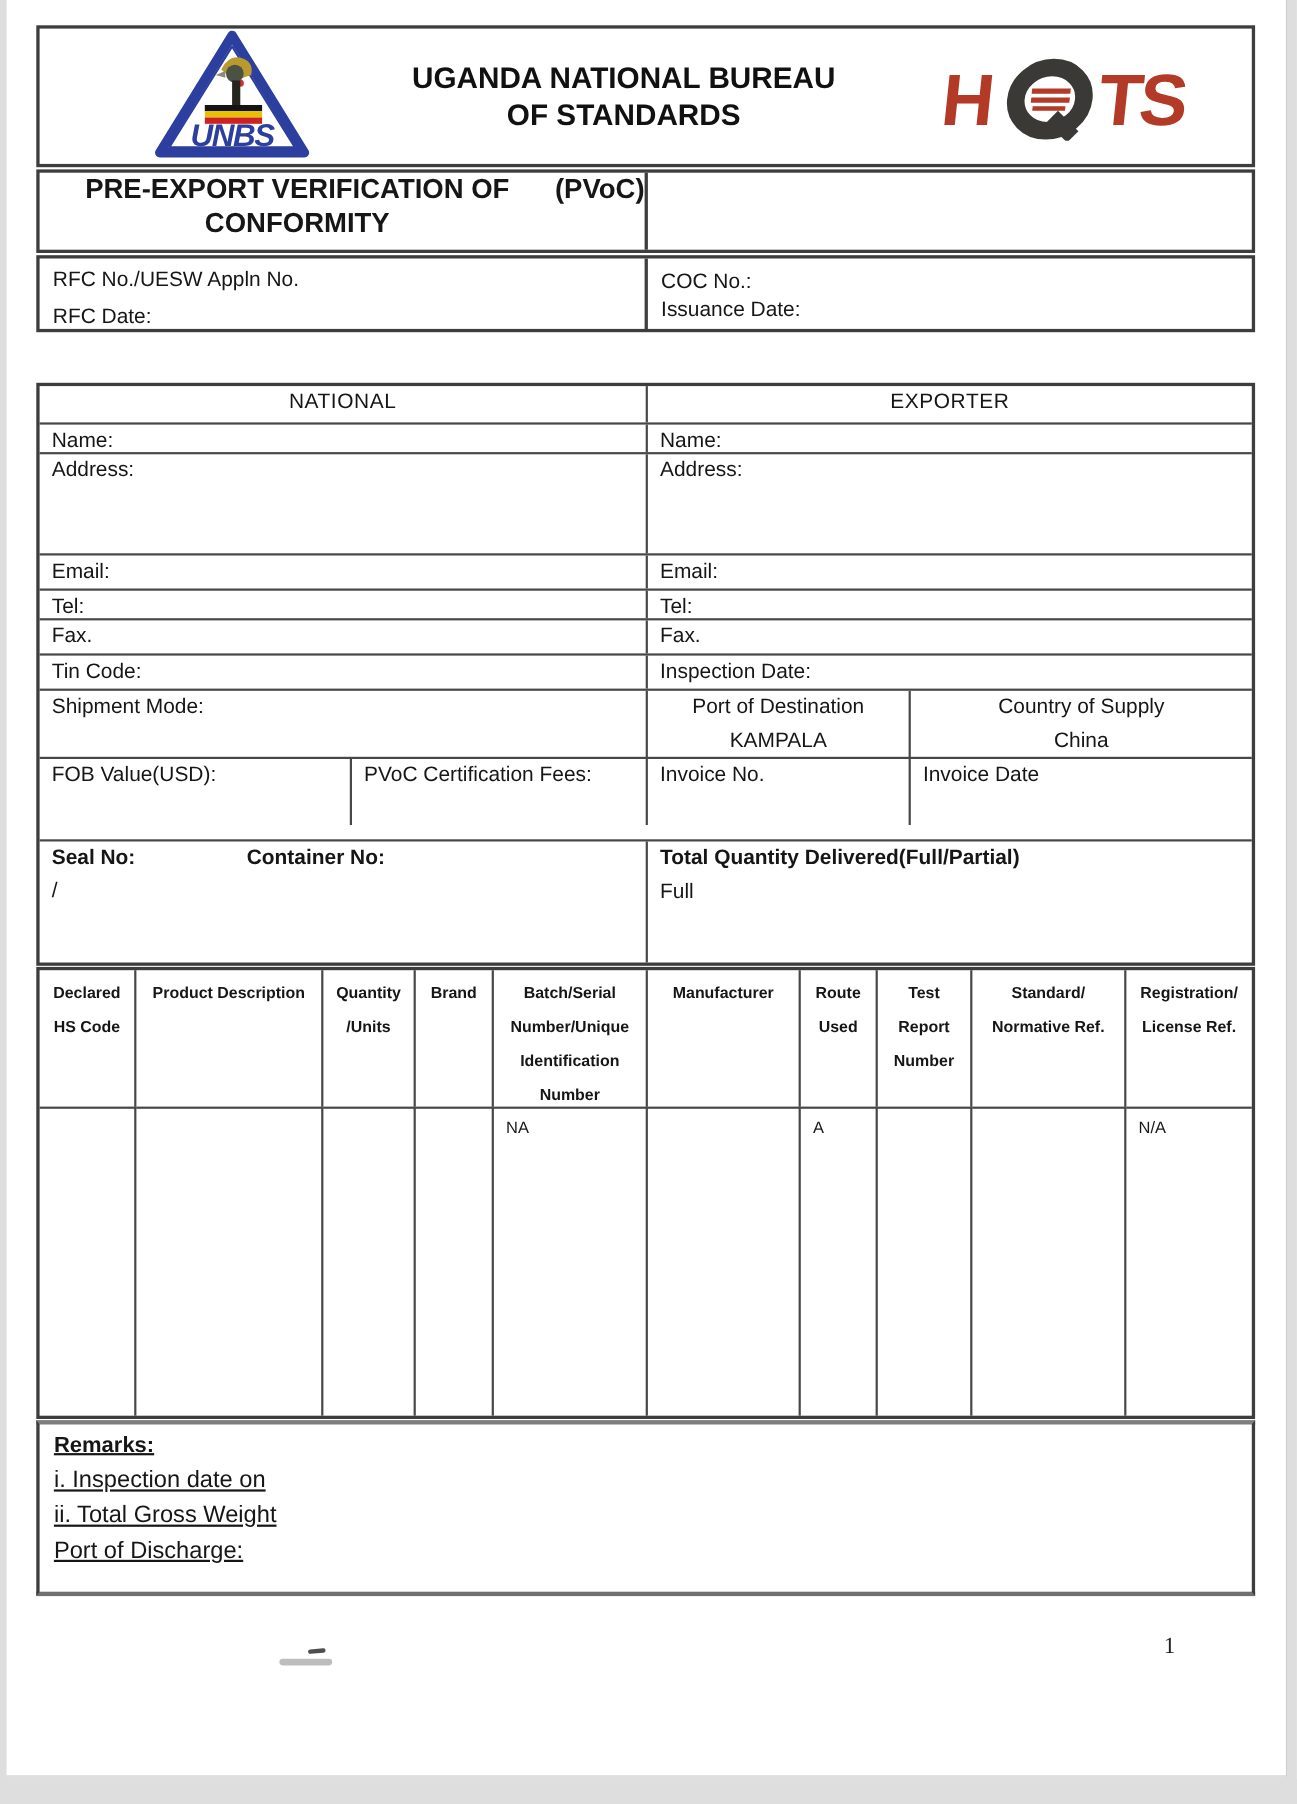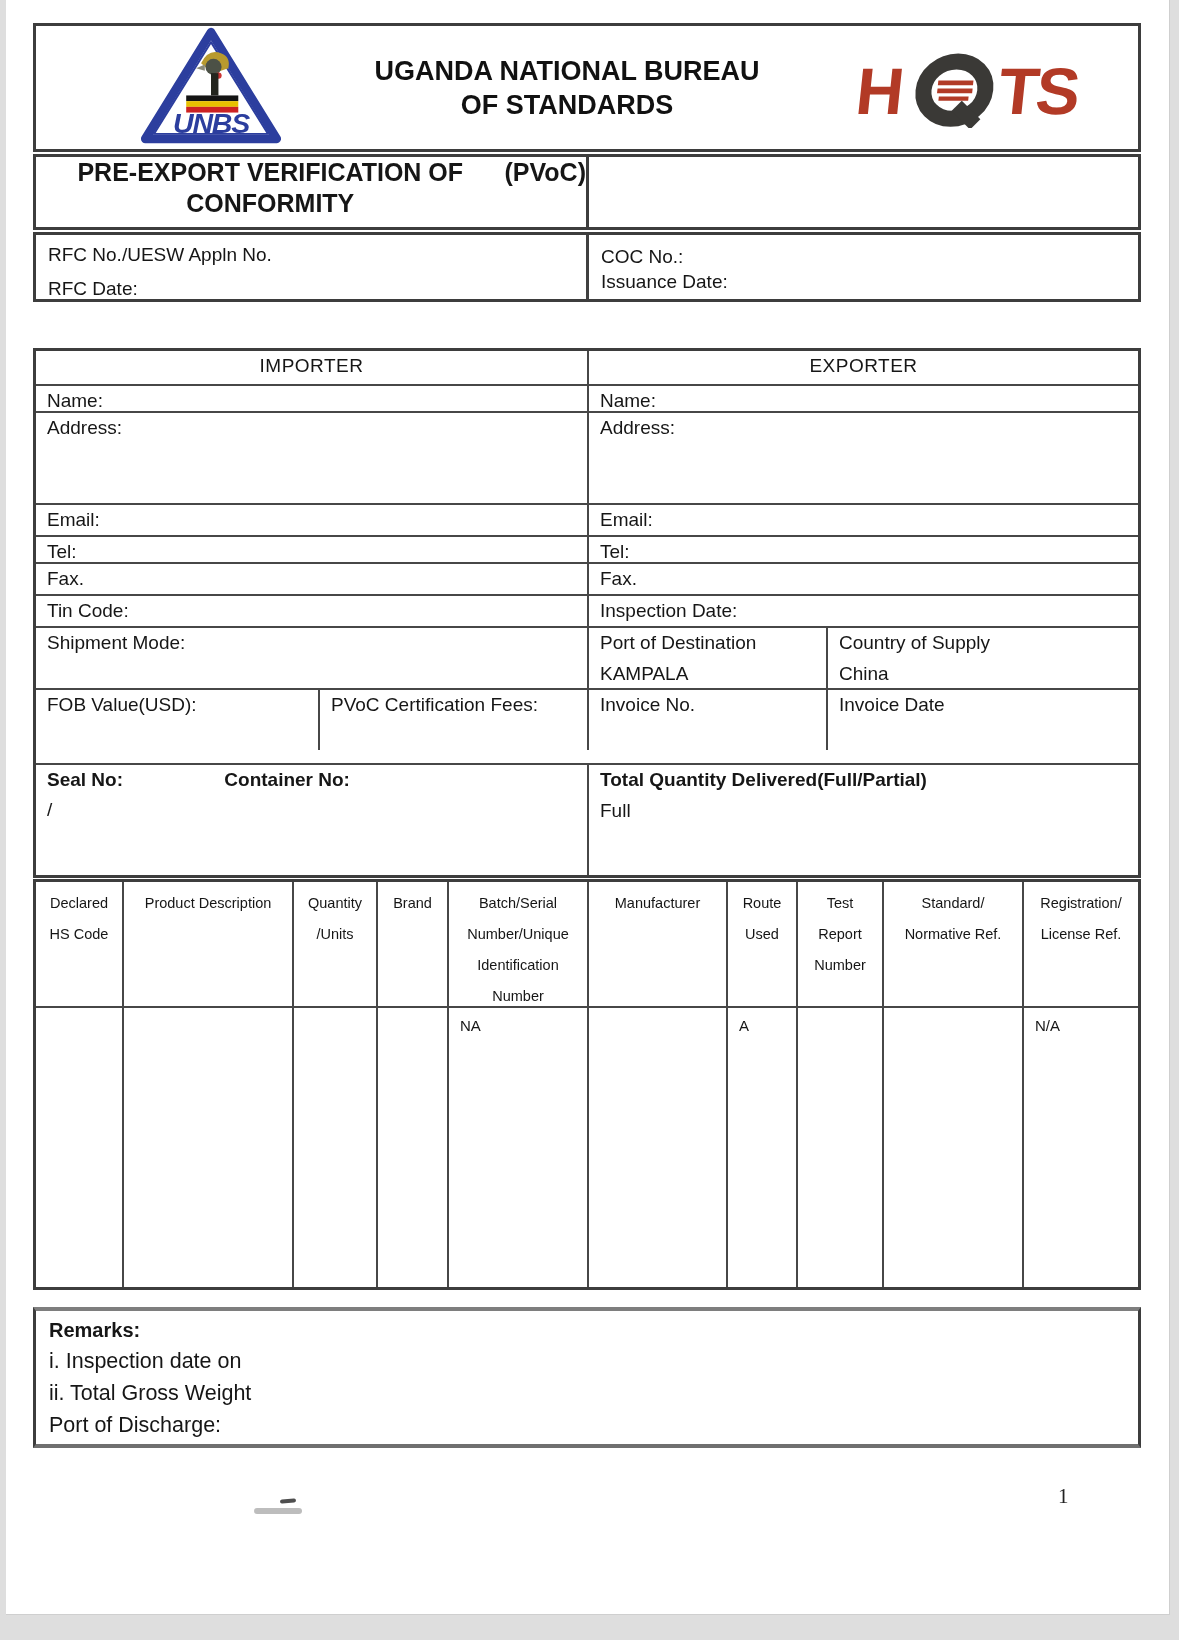--- a/index.html
+++ b/index.html
@@ -34,41 +34,41 @@
 
   
   .parties{margin-top:46px;}
   .p-row{display:grid;grid-template-columns:553px 1fr;border-top:2px solid #474747;box-sizing:border-box;}
   .p-row:first-child{border-top:none;}
   .p-cell{box-sizing:border-box;padding:4px 11px;font-size:19px;overflow:hidden;}
   .p-divr{border-right:2px solid #474747;}
   .p-center{text-align:center;letter-spacing:.5px;}
   .r-h33{height:33px;} .r-h31{height:27px;} .r-h92{height:92px;} .r-h32{height:32px;}
   .r-h62{height:62px;} .r-h96{height:112px;margin-top:13px;}
-  .split-right{display:grid;grid-template-columns:239px 1fr;}
+  .split-right{display:grid;grid-template-columns:239px 1fr;text-align:center;}
   .fob-row{grid-template-columns:284px 269px 239px 1fr;}
   .twoline .v{margin-top:9px;}
   .bold{font-weight:bold;}
   .seal-labels span{display:inline-block;}
   .seal-gap{margin-left:96px;}
   .seal-val{margin-top:8px;}
 
   
   .prod{margin-top:1px;display:grid;
         grid-template-columns:88px 170px 84px 71px 140px 139px 70px 86px 140px 1fr;}
   .ph,.pd{box-sizing:border-box;border-right:2px solid #474747;}
   .ph:nth-child(10n),.pd:nth-child(10n){border-right:none;}
-  .ph{height:124px;padding-top:6px;text-align:center;font-weight:normal;font-size:14.5px;}
+  .ph{height:124px;padding-top:6px;text-align:center;font-weight:bold;font-size:14.5px;}
   .ph .ln{line-height:31px;}
   .pd{height:281px;border-top:2px solid #474747;padding:9px 4px 0 11px;font-size:15px;text-align:left;}
 
   
-  .remarks{margin-top:17px;border-top-width:4px;border-top-color:#7e7e7e;
+  .remarks{margin-top:1px;border-top-width:4px;border-top-color:#7e7e7e;
            border-bottom-width:4px;border-bottom-color:#6f6f6f;
-           padding:8px 13px 12px 13px;height:141px;}
+           padding:8px 13px 12px 13px;height:160px;text-decoration:underline;}
   .remarks .rl{font-size:20px;font-weight:bold;}
   .remarks .rt{font-size:21.5px;margin-top:7px;}
 
   
   .page-number{position:absolute;left:1052px;top:1484px;font-family:"Liberation Serif",serif;
                font-size:21px;color:#222;}
   .smudge-dark{position:absolute;left:274px;top:1499px;width:16px;height:4px;background:#4e4e4e;
                border-radius:2px;transform:rotate(-5deg);}
   .smudge-light{position:absolute;left:248px;top:1508px;width:48px;height:6px;background:#bdbdbd;
                 border-radius:3px;}
@@ -124,21 +124,21 @@
           <div class="l2">RFC Date:</div>
         </div>
         <div class="ref-cell ref-right">
           <div class="l1">COC No.:</div>
           <div class="l2">Issuance Date:</div>
         </div>
       </div>
 
       <div class="bx parties">
         <div class="p-row r-h33">
-          <div class="p-cell p-divr p-center">IMPORTER</div>
+          <div class="p-cell p-divr p-center">NATIONAL</div>
           <div class="p-cell p-center">EXPORTER</div>
         </div>
         <div class="p-row r-h31">
           <div class="p-cell p-divr">Name:</div>
           <div class="p-cell">Name:</div>
         </div>
         <div class="p-row r-h92">
           <div class="p-cell p-divr">Address:</div>
           <div class="p-cell">Address:</div>
         </div>

